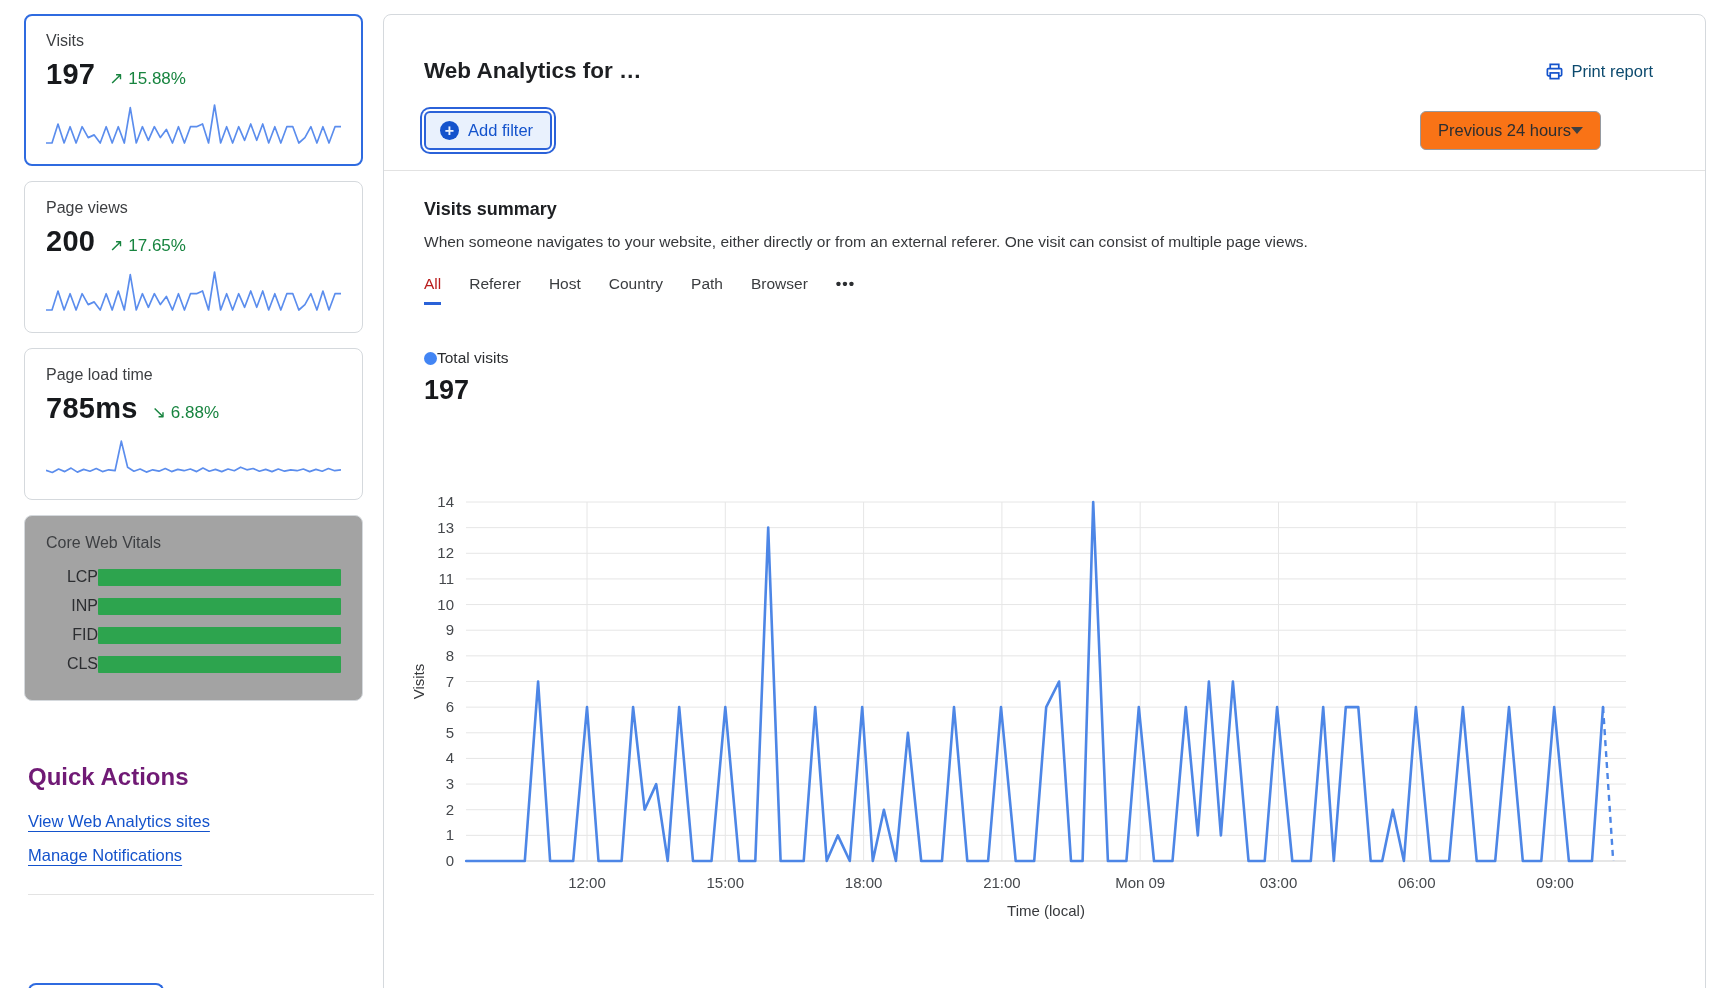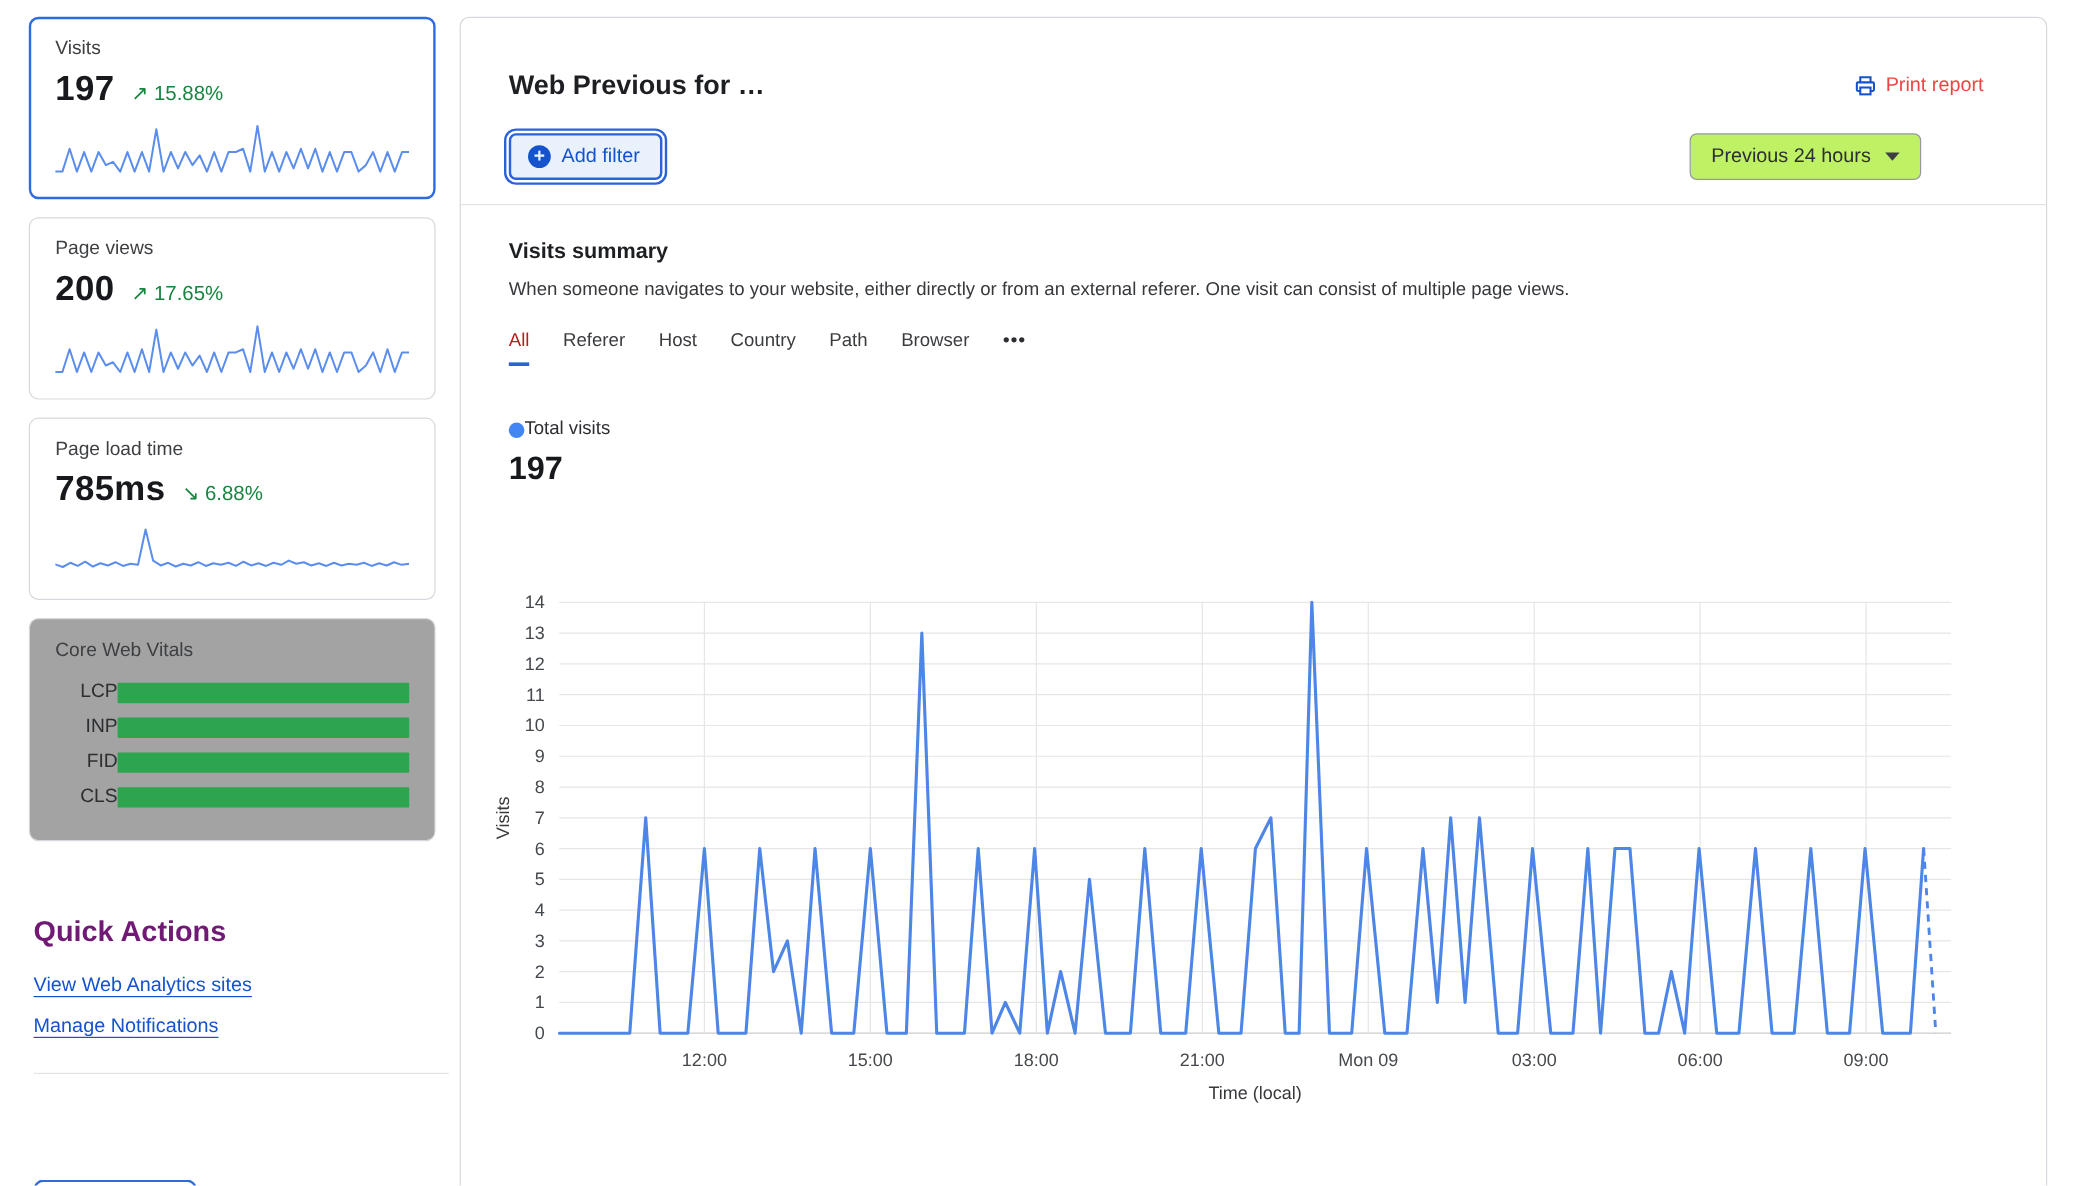--- a/index.html
+++ b/index.html
@@ -34,31 +34,31 @@
   .sidebar-divider { border:none; border-top:1px solid #e3e3e3; margin-top:14px; width:346px; }
   .next-card-peek { position:absolute; left:4px; top:969px; width:136px; height:12px;
                     border:2px solid #2f6be0; border-bottom:none; border-radius:8px 8px 0 0; background:#fff; }
 
   
   .panel { position:absolute; left:383px; top:14px; width:1323px; height:1100px;
            background:#fff; border:1px solid #d5d9dd; border-radius:8px; }
   .panel-header { padding:30px 52px 0 40px; height:156px; border-bottom:1px solid #e2e2e2; position:relative; }
   .panel-title { font-size:22.5px; font-weight:bold; color:#1d1f22; padding-top:13px; }
   .print-report { position:absolute; right:52px; top:47px; display:flex; align-items:flex-end; gap:7px;
-                  font-size:16.5px; color:#ef4444; cursor:pointer; }
+                  font-size:16.5px; color:#0c4a6e; cursor:pointer; }
   .print-report svg { display:block; }
   .btn-row { position:relative; margin-top:27px; }
   .add-filter-btn { display:inline-flex; align-items:center; gap:9px; font-size:16.5px; color:#1453cc;
                     background:#e9f1fd; border:2px solid #2b62d9; border-radius:6px; padding:8px 17px 8px 14px;
                     box-shadow:0 0 0 2px #ffffff, 0 0 0 4px #2b62d9; cursor:pointer;
                     font-family:inherit; }
   .plus-circle { display:inline-flex; align-items:center; justify-content:center; width:19px; height:19px;
                  border-radius:50%; background:#1453cc; color:#e9f1fd; font-size:16px; font-weight:bold; line-height:1; }
-  .range-select { position:absolute; right:52px; top:0; display:inline-flex; align-items:center; gap:12px;
-                  border:1px solid #969aa0; border-radius:6px; background:#bef264; padding:9px 17px;
+  .range-select { position:absolute; right:52px; top:0; display:inline-flex; align-items:center; 
+                  border:1px solid #969aa0; border-radius:6px; background:#f97316; padding:9px 17px;
                   font-size:16.5px; color:#2c2e31; cursor:pointer; font-family:inherit; }
   .caret-down { width:0; height:0; border-left:6px solid transparent; border-right:6px solid transparent;
                 border-top:7px solid #3d3f42; display:inline-block; }
 
   .panel-body { padding:28px 52px 0 40px; }
   .section-title { font-size:18px; font-weight:bold; color:#1d1f22; }
   .section-desc { font-size:15.5px; color:#36383b; margin-top:13px; }
   .tabs { display:flex; align-items:center; gap:28px; margin-top:24px; }
   .tab { font-size:15.5px; color:#3a3c3f; padding-bottom:9px; cursor:pointer; border-bottom:3px solid transparent; }
   .tab.active { color:#b91c1c; border-bottom:3px solid #2a62d8; }
@@ -149,21 +149,21 @@
       <div class="qa-link-row"><a class="qa-link">Manage Notifications</a></div>
       <hr class="sidebar-divider">
     </div>
 
     <div class="next-card-peek"></div>
   </aside>
 
   <main class="panel">
 
     <div class="panel-header">
-      <div class="panel-title">Web Previous for …</div>
+      <div class="panel-title">Web Analytics for …</div>
 
       <a class="print-report">
         <svg width="19" height="19" viewBox="0 0 20 20" fill="none" stroke="#1453cc" stroke-width="1.8">
           <path d="M5.5 7V2.5h9V7"></path>
           <rect x="2.5" y="7" width="15" height="7.5" rx="1"></rect>
           <rect x="5.5" y="11.5" width="9" height="6" fill="#ffffff"></rect>
         </svg>
         <span>Print report</span>
       </a>
 

